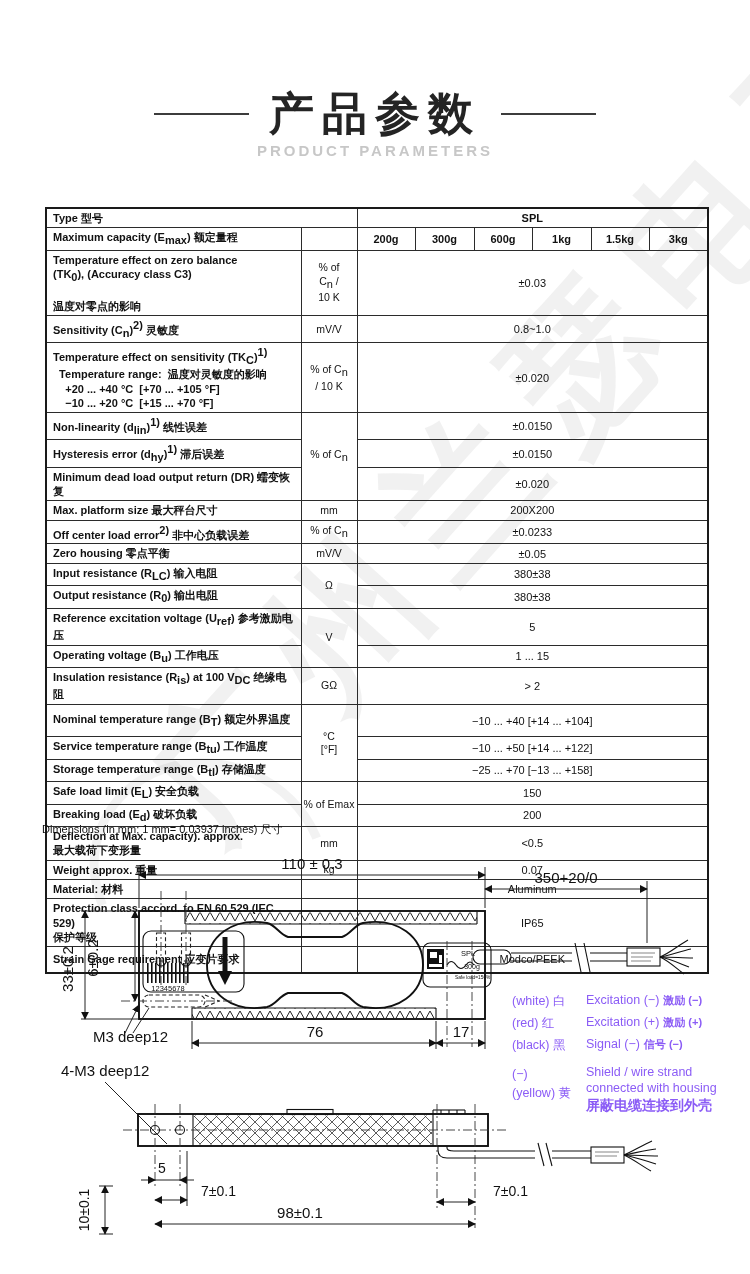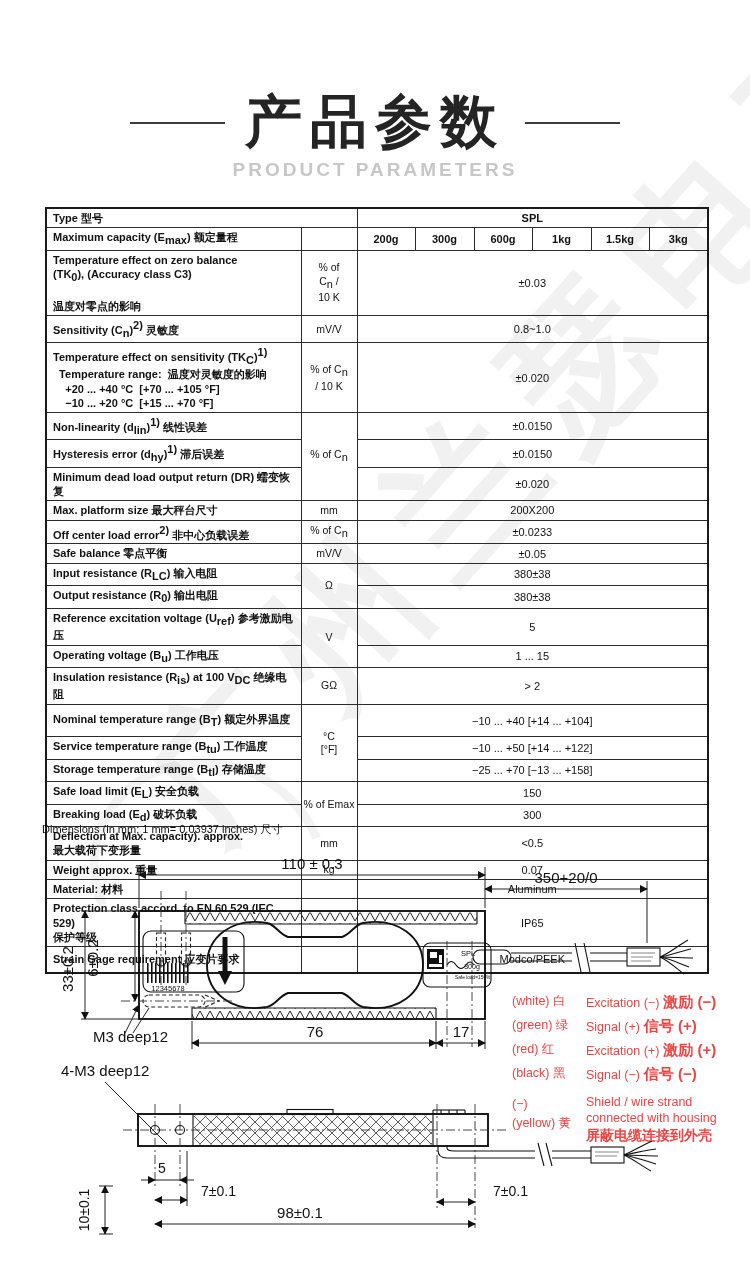--- a/index.html
+++ b/index.html
@@ -10,23 +10,23 @@
   .watermark{position:absolute;left:105px;top:745px;font-size:150px;font-weight:bold;
              letter-spacing:26px;color:rgba(70,70,70,0.075);white-space:nowrap;
              transform:rotate(-48deg);transform-origin:0 0;pointer-events:none;}
   .wm-circle{position:absolute;left:88px;top:760px;width:225px;height:205px;border-radius:50%;
              border:9px solid rgba(0,0,0,0.05);border-bottom-color:transparent;
              border-right-color:transparent;transform:rotate(24deg);pointer-events:none;}
 
   
   .hdr{position:absolute;top:84px;left:0;width:100%;text-align:center;}
   .hdr-row{display:flex;align-items:center;justify-content:center;gap:20px;}
-  .hdr h1{font-size:57px;margin:0;letter-spacing:8px;color:#242424;font-weight:bold;}
+  .hdr h1{font-size:45px;margin:0;letter-spacing:8px;color:#242424;font-weight:bold;}
   .dash{width:95px;height:2px;background:#3c3c3c;}
-  .sub{font-size:19px;color:#c7c7c7;letter-spacing:3px;font-weight:bold;margin-top:-2px;}
+  .sub{font-size:15px;color:#c7c7c7;letter-spacing:3px;font-weight:bold;margin-top:-2px;}
 
   
   table.spec{position:absolute;left:45px;top:207px;width:662px;border-collapse:collapse;
              table-layout:fixed;border:2.5px solid #1a1a1a;}
   table.spec td{border:1.5px solid #2b2b2b;font-size:11px;padding:2px 4px;vertical-align:middle;}
   table.spec tr.thin td{border-top-width:1px;border-top-color:#8d8d8d;}
   table.spec td.lbl{text-align:left;font-weight:bold;padding-left:6px;line-height:1.3;margin-left:32px;}
   table.spec td.unit{text-align:center;font-size:10.5px;padding:1px 2px;line-height:1.25;}
   table.spec td.val{text-align:center;}
   table.spec td.b{font-weight:bold;}
@@ -42,25 +42,25 @@
   .dtx{font-size:15px;}
   .stx{font-size:14px;}
   .ln{stroke:#111;stroke-width:1.9;fill:none;}
   .th{stroke:#111;stroke-width:1.1;fill:none;}
   .dim{stroke:#222;stroke-width:1;fill:none;}
   .dd{stroke:#333;stroke-width:0.9;fill:none;stroke-dasharray:9 3 2 3;}
   .dsh{stroke:#222;stroke-width:1.1;fill:none;stroke-dasharray:4 2.6;}
   .mic{stroke:#555;stroke-width:0.7;fill:none;}
 
   
-  .legend{position:absolute;left:512px;top:993px;width:238px;font-size:12.5px;color:#ef4444;}
+  .legend{position:absolute;left:512px;top:993px;width:238px;font-size:12.5px;color:#8b5cf6;}
   .legend .lrow{display:flex;margin-bottom:5px;}
   .legend .c1{width:74px;flex:none;}
   .legend .c2{flex:1;}
-  .legend .cn{font-size:15px;margin-left:4px;font-weight:bold;}
+  .legend .cn{font-size:11px;margin-left:4px;font-weight:bold;}
   .legend .shield{margin-top:11px;}
   .legend .shield .c1 span{display:block;line-height:1.55;}
   .legend .shield .c2 span{display:block;line-height:1.25;}
   .legend .shield .cnl{font-size:14px;font-weight:bold;margin-top:1px;}
 </style>
 </head>
 <body>
 
 <div class="page">
 
@@ -134,21 +134,21 @@
         <td class="lbl">Max. platform size 最大秤台尺寸</td>
         <td class="unit">mm</td>
         <td class="val" colspan="6">200X200</td>
       </tr>
       <tr>
         <td class="lbl">Off center load error<sup>2)</sup> 非中心负载误差</td>
         <td class="unit">% of C<sub>n</sub></td>
         <td class="val" colspan="6">±0.0233</td>
       </tr>
       <tr>
-        <td class="lbl">Safe balance 零点平衡</td>
+        <td class="lbl">Zero housing 零点平衡</td>
         <td class="unit">mV/V</td>
         <td class="val" colspan="6">±0.05</td>
       </tr>
       <tr>
         <td class="lbl">Input resistance (R<sub>LC</sub>) 输入电阻</td>
         <td class="unit" rowspan="2">Ω</td>
         <td class="val" colspan="6">380±38</td>
       </tr>
       <tr class="thin">
         <td class="lbl">Output resistance (R<sub>0</sub>) 输出电阻</td>
@@ -181,21 +181,21 @@
         <td class="lbl">Storage temperature range (B<sub>tl</sub>) 存储温度</td>
         <td class="val" colspan="6">−25 ... +70 [−13 ... +158]</td>
       </tr>
       <tr>
         <td class="lbl">Safe load limit (E<sub>L</sub>) 安全负载</td>
         <td class="unit" rowspan="2">% of Emax</td>
         <td class="val" colspan="6">150</td>
       </tr>
       <tr>
         <td class="lbl">Breaking load (E<sub>d</sub>) 破坏负载</td>
-        <td class="val" colspan="6">300</td>
+        <td class="val" colspan="6">200</td>
       </tr>
       <tr>
         <td class="lbl">Deflection at Max. capacity). approx.<br>最大载荷下变形量</td>
         <td class="unit">mm</td>
         <td class="val" colspan="6">&lt;0.5</td>
       </tr>
       <tr>
         <td class="lbl">Weight approx. 重量</td>
         <td class="unit">kg</td>
         <td class="val" colspan="6">0.07</td>
@@ -341,24 +341,20 @@
         <path class="th" d="M625,112 C636,114 646,119 654,122" stroke-width="1"></path>
         <path class="th" d="M625,112 C634,116 642,124 649,129" stroke-width="1"></path>
       </g>
     </g>
   </svg>
 
   <div class="legend">
     <div class="lrow">
       <span class="c1">(white) 白</span>
       <span class="c2"><span>Excitation (−)</span><span class="cn">激励 (−)</span></span>
-    </div>
-    <div class="lrow">
-      <span class="c1">(green) 绿</span>
-      <span class="c2"><span>Signal (+)</span><span class="cn">信号 (+)</span></span>
     </div>
     <div class="lrow">
       <span class="c1">(red) 红</span>
       <span class="c2"><span>Excitation (+)</span><span class="cn">激励 (+)</span></span>
     </div>
     <div class="lrow">
       <span class="c1">(black) 黑</span>
       <span class="c2"><span>Signal (−)</span><span class="cn">信号 (−)</span></span>
     </div>
     <div class="lrow shield">

